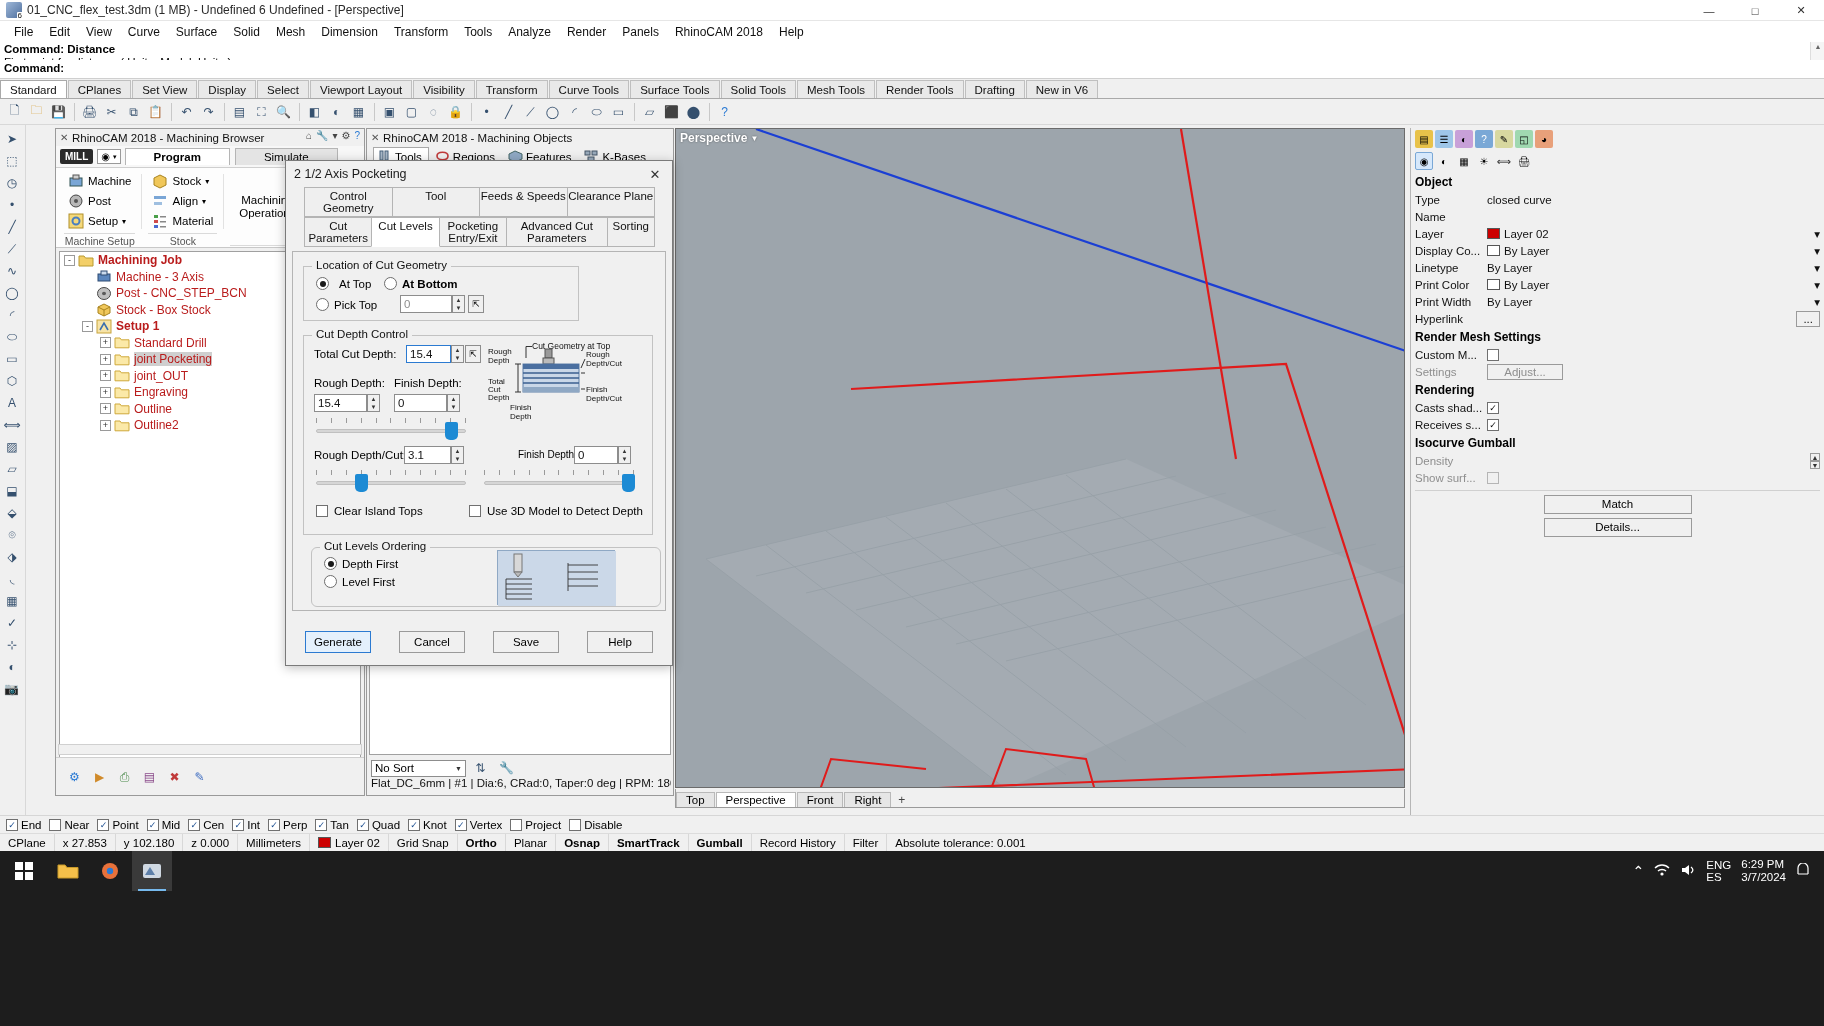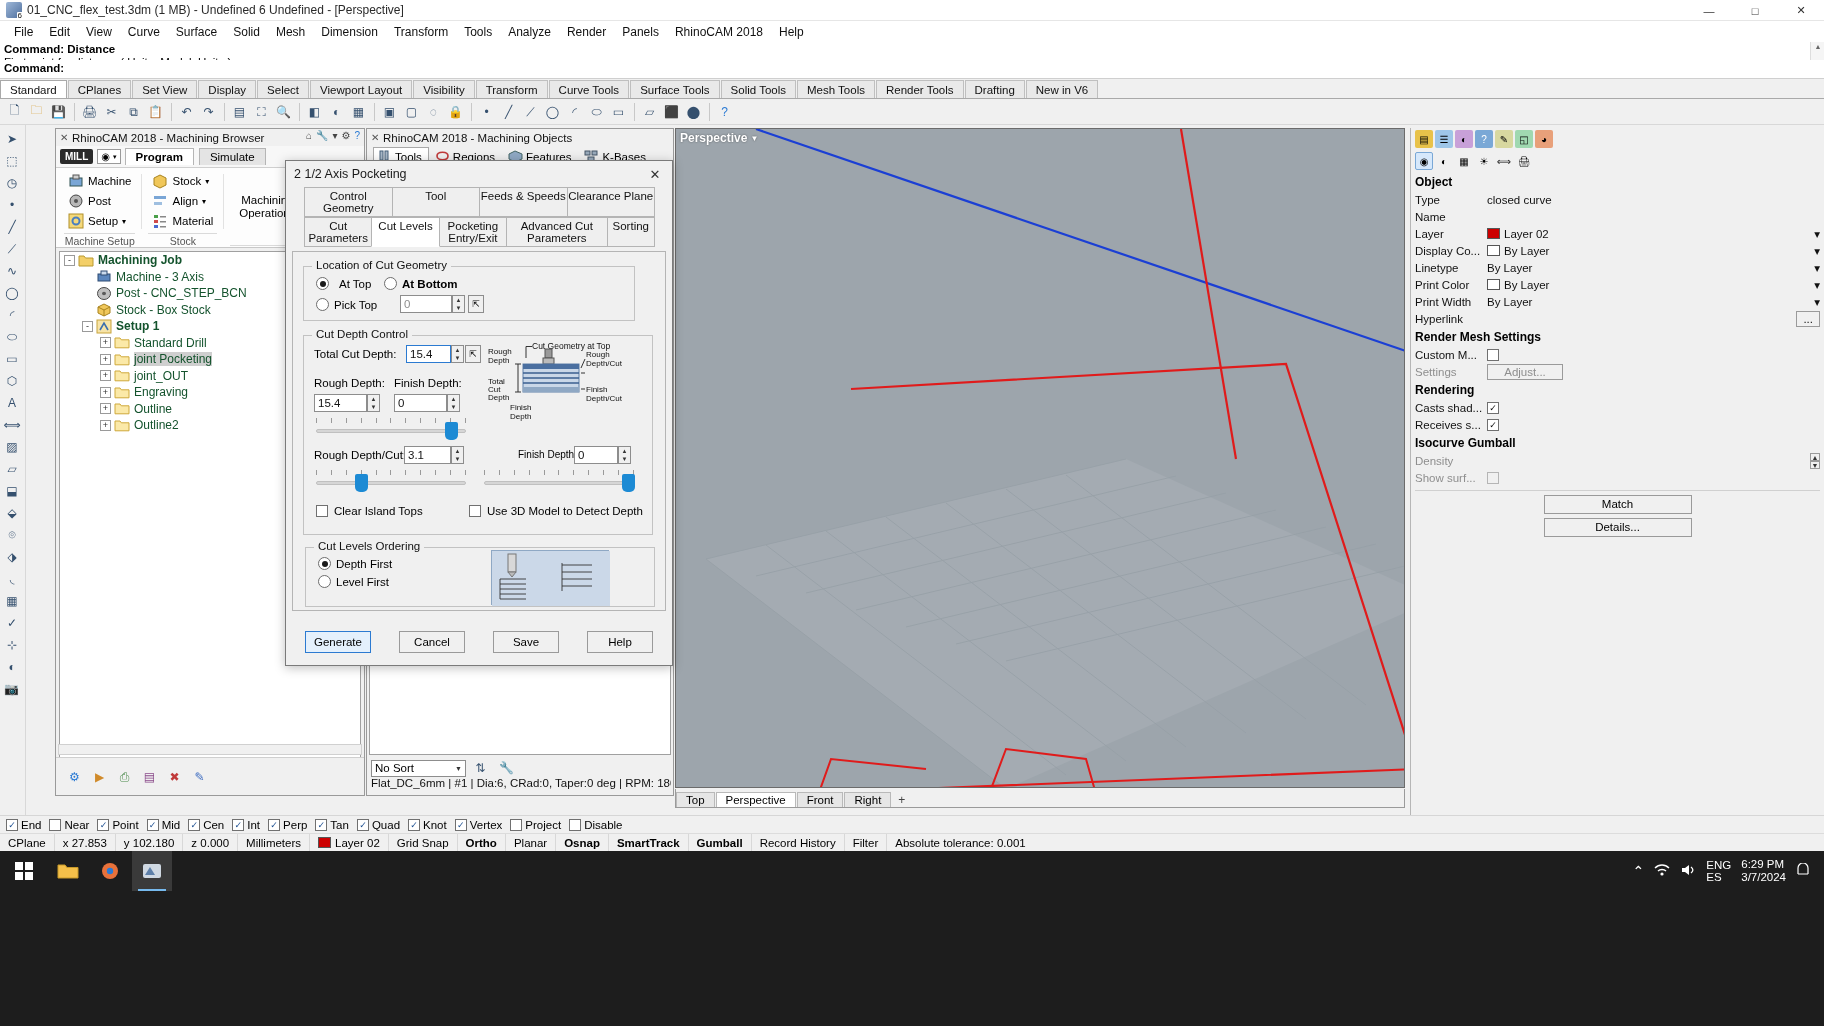--- a/index.html
+++ b/index.html
@@ -119,21 +119,21 @@
   }
   .millbadge {
     background:#2a2a2a; color:#fff; font-weight:bold; font-size:10px;
     padding:2px 5px; border-radius:2px;
   }
   .millsel {
     border:1px solid #9a9a9a; background:#fff; font-size:10px; padding:1px 3px;
     display:flex; align-items:center; gap:3px;
   }
   .brtab {
-    font-size:11.5px; padding:2px 10px; border:1px solid #b5b5b5;
+    font-size:11.5px; padding:2px 28px; border:1px solid #b5b5b5;
     border-bottom:none; background:#e4e4e4; margin-right:1px;
   }
   .brtab.active { background:#fff; font-weight:bold; }
 
   #ribbon {
     height:80px; background:#fdfdfd; border-bottom:1px solid #c8c8c8;
     display:flex; padding:4px 0 0 4px; position:relative;
   }
   .rgroup { display:flex; flex-direction:column; align-items:center; padding:0 4px; position:relative;}
   .rgroup .gitems { display:flex; flex-direction:column; gap:2px; flex:1; }
@@ -153,21 +153,21 @@
     background:#fff; border:1px solid #a0a0a0; margin:3px;
     height:540px; overflow:hidden; position:relative;
   }
   .trow { display:flex; align-items:center; height:16.5px; font-size:12px; padding-left:2px; white-space:nowrap;}
   .trow .exp {
     width:11px; height:11px; border:1px solid #9a9a9a; background:#fff; margin-right:3px;
     font-size:9px; line-height:9px; text-align:center; color:#333; flex:none;
   }
   .trow .nub { width:11px; margin-right:3px; flex:none; }
   .trow .ic { width:16px; height:15px; margin-right:4px; flex:none; }
-  .trow .tx { color:#14532d; }
+  .trow .tx { color:#b91c1c; }
   .trow .tx.sel { background:#cfcfcf; }
   .trow .tx.b { font-weight:bold; }
 
   #browser-bottom {
     position:absolute; left:0; bottom:0; width:100%; height:38px;
     background:#f0f0f0; border-top:1px solid #cfcfcf; display:flex;
     align-items:center; gap:3px; padding-left:8px;
   }
   #browser-scroll {
     position:absolute; left:2px; bottom:40px; width:304px; height:11px;
@@ -1121,21 +1121,21 @@
   <div class="dtabrow">
     <div class="dtab">Cut Parameters</div>
     <div class="dtab active">Cut Levels</div>
     <div class="dtab">Pocketing Entry/Exit</div>
     <div class="dtab" style="flex:1.5">Advanced Cut Parameters</div>
     <div class="dtab" style="flex:0.7">Sorting</div>
   </div>
 
   <div id="dlg-page">
 
-    <div class="gbox" style="left:10px; top:14px; width:332px; height:55px;padding-left:16px;">
+    <div class="gbox" style="left:10px; top:14px; width:276px; height:55px;padding-left:16px;">
       <span class="lg">Location of Cut Geometry</span>
       <label class="rlab" style="position:absolute;left:12px;top:10px;gap:10px;">
         <span class="radio on">
             <i></i>
           </span>
         <span>At Top</span>
       </label>
       <label class="rlab" style="position:absolute;left:80px;top:10px;font-weight:bold;">
         <span class="radio"></span>
         <span>At Bottom</span>
@@ -1287,21 +1287,21 @@
       <label class="chkrow" style="position:absolute;left:12px;top:169px;">
         <span class="cbx"></span>
         <span>Clear Island Tops</span>
       </label>
       <label class="chkrow" style="position:absolute;left:165px;top:169px;">
         <span class="cbx"></span>
         <span>Use 3D Model to Detect Depth</span>
       </label>
     </div>
 
-    <div class="gbox" style="left:12px; top:295px; width:350px; height:60px;">
+    <div class="gbox" style="left:18px; top:295px; width:350px; height:60px;border-radius:6px;">
       <span class="lg">Cut Levels Ordering</span>
       <label class="rlab" style="position:absolute;left:12px;top:9px;">
         <span class="radio on">
             <i></i>
           </span>
         <span>Depth First</span>
       </label>
       <label class="rlab" style="position:absolute;left:12px;top:27px;">
         <span class="radio"></span>
         <span>Level First</span>

